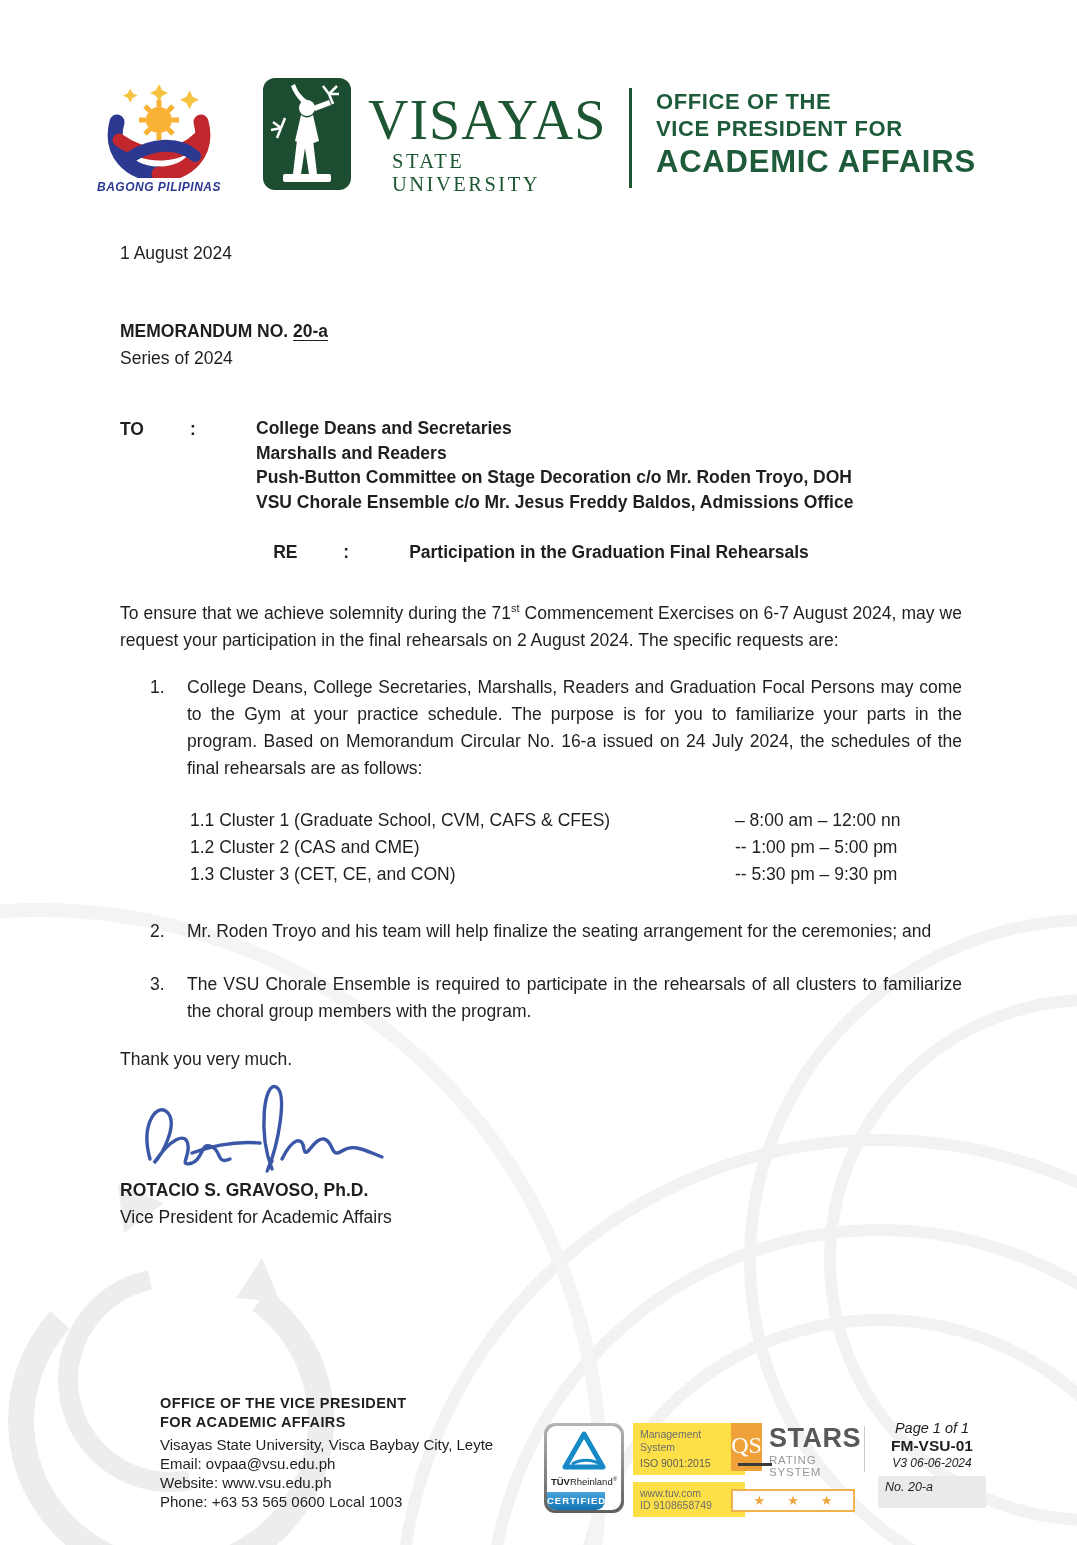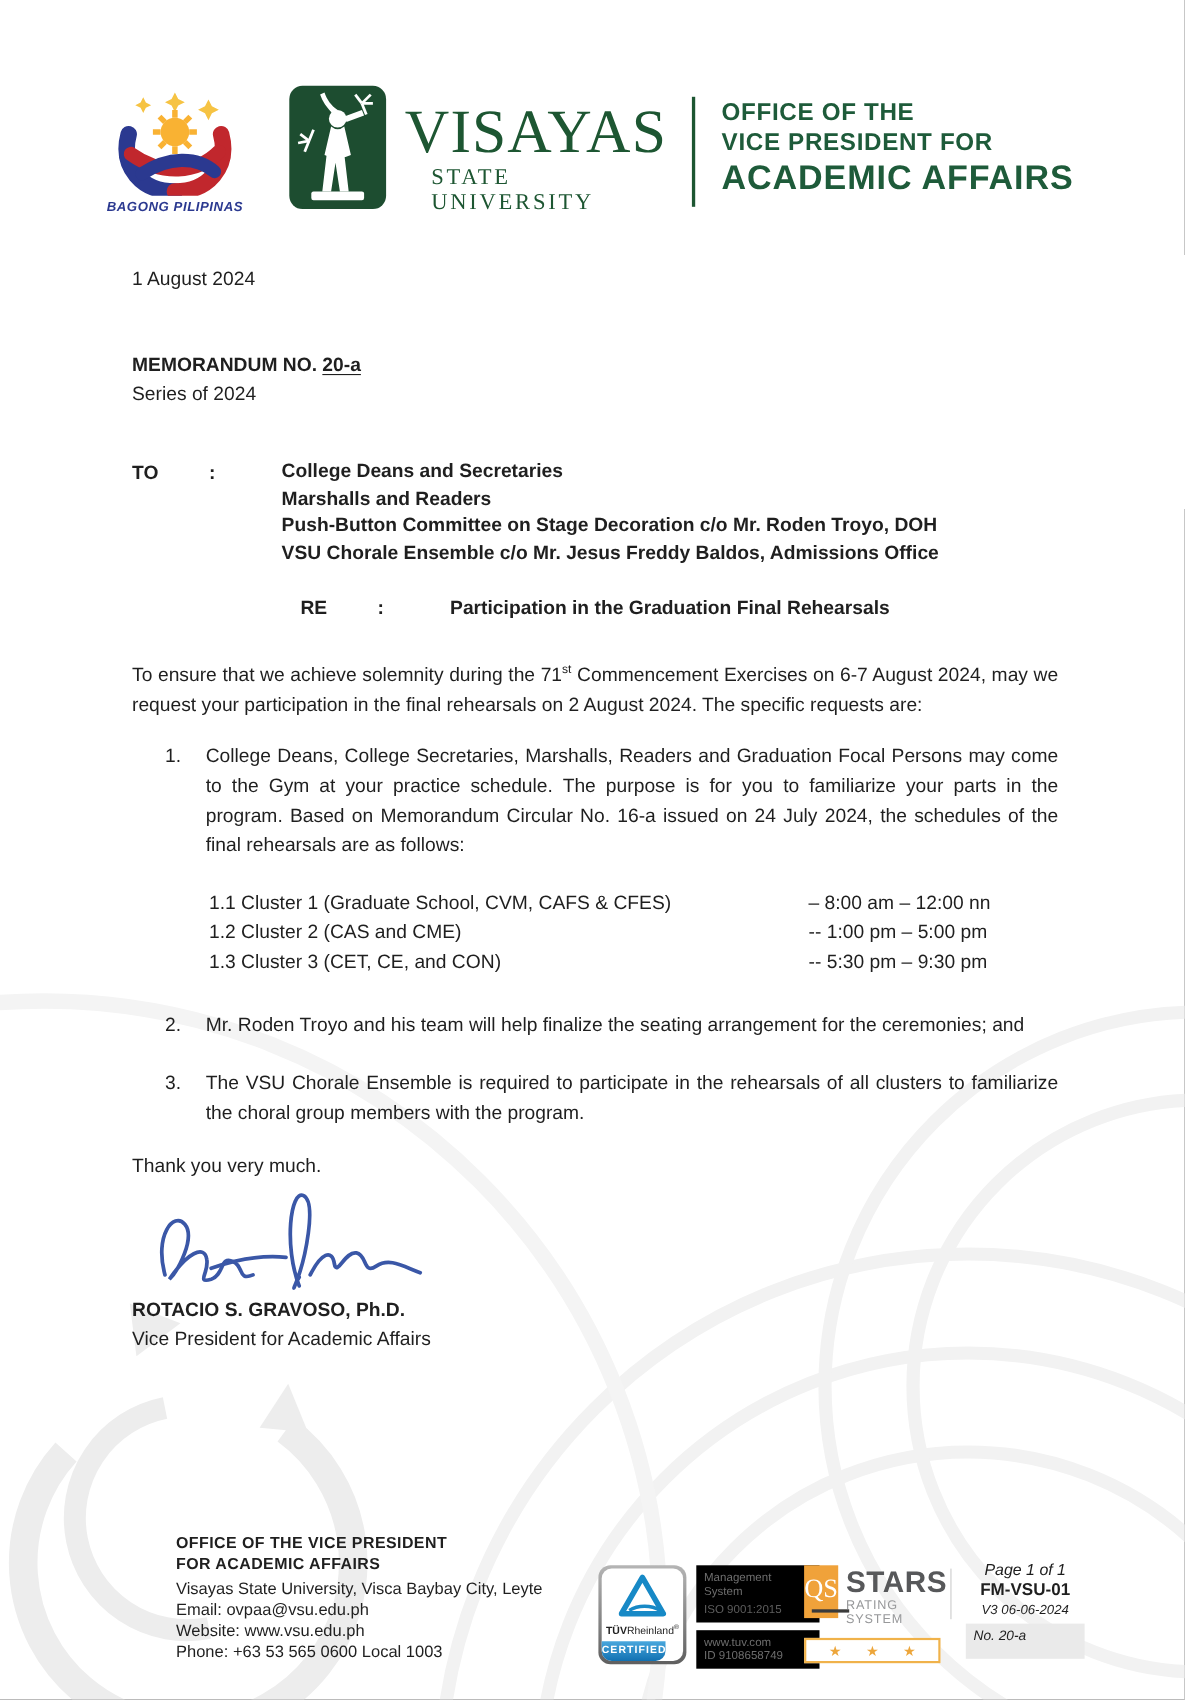--- a/index.html
+++ b/index.html
@@ -64,21 +64,21 @@
 
   .tuv { position:absolute; left:544px; top:33px; display:flex; gap:9px; }
   .tuv-badge { width:80px; height:90px; border-radius:11px; background:linear-gradient(#b5b5b5,#5f5f5f); padding:3px; position:relative; }
   .tuv-inner { width:74px; height:84px; background:#ffffff; border-radius:9px; overflow:hidden; text-align:center; }
   .tuv-inner svg { margin-top:5px; }
   .tuv-brand { font-size:9.5px; color:#222; line-height:10px; }
   .tuv-brand b { font-weight:bold; }
   .tuv-reg { font-size:6px; vertical-align:super; }
   .tuv-band { position:absolute; left:3px; bottom:3px; width:58px; height:18px; background:linear-gradient(#49a7dd,#1171b2); border-radius:0 0 9px 9px; color:#fff; font-size:9.5px; font-weight:bold; letter-spacing:1px; line-height:18px; text-align:left; }
   .tuv-info { display:flex; flex-direction:column; gap:7px; width:112px; }
-  .tuv-block { background:#000000; color:#6d6d6d; font-size:10.5px; line-height:12.5px; padding:5px 7px; }
+  .tuv-block { background:#fde047; color:#6d6d6d; font-size:10.5px; line-height:12.5px; padding:5px 7px; }
   .tuv-iso { margin-top:4px; color:#5d5d5d; }
 
   .qs { position:absolute; left:731px; top:33px; width:130px; }
   .qs-top { display:flex; gap:7px; }
   .qs-sq { width:48px; height:48px; background:#f0a23a; position:relative; text-align:center; }
   .qs-sq-txt { font-family:"Liberation Serif", serif; color:#fff; font-size:24px; line-height:44px; }
   .qs-sq-bar { position:absolute; left:7px; bottom:5px; width:34px; height:3px; background:#3a3a3a; }
   .qs-right { padding-top:2px; }
   .qs-stars-word { font-size:27px; font-weight:bold; color:#57585a; line-height:27px; letter-spacing:.5px; }
   .qs-rating { font-size:11.5px; color:#97989a; letter-spacing:.8px; margin-top:2px; }

